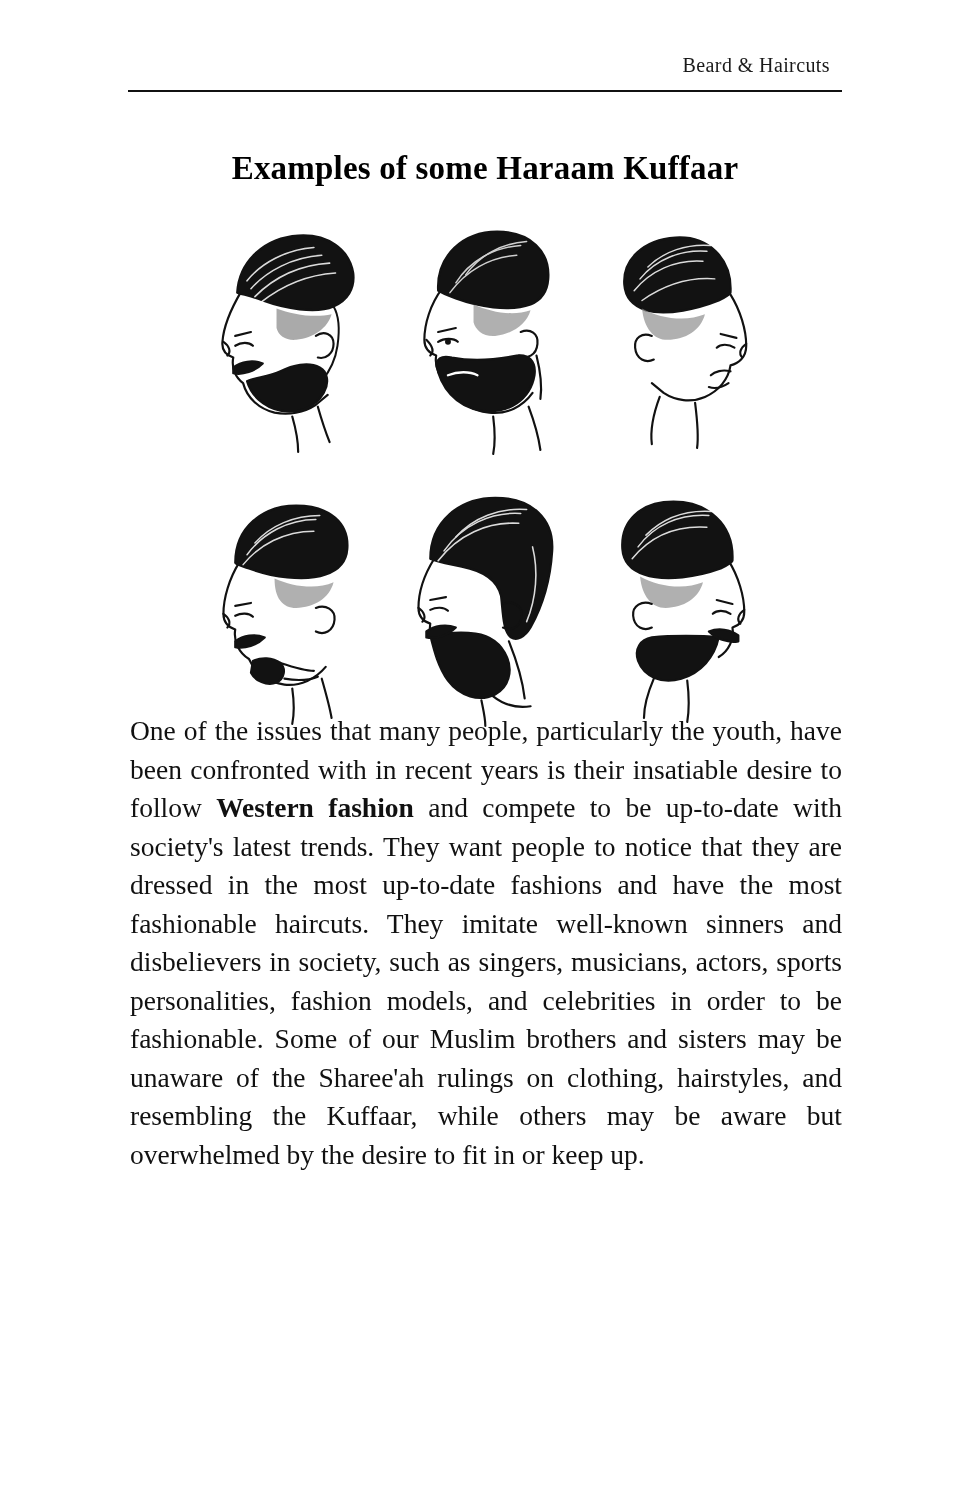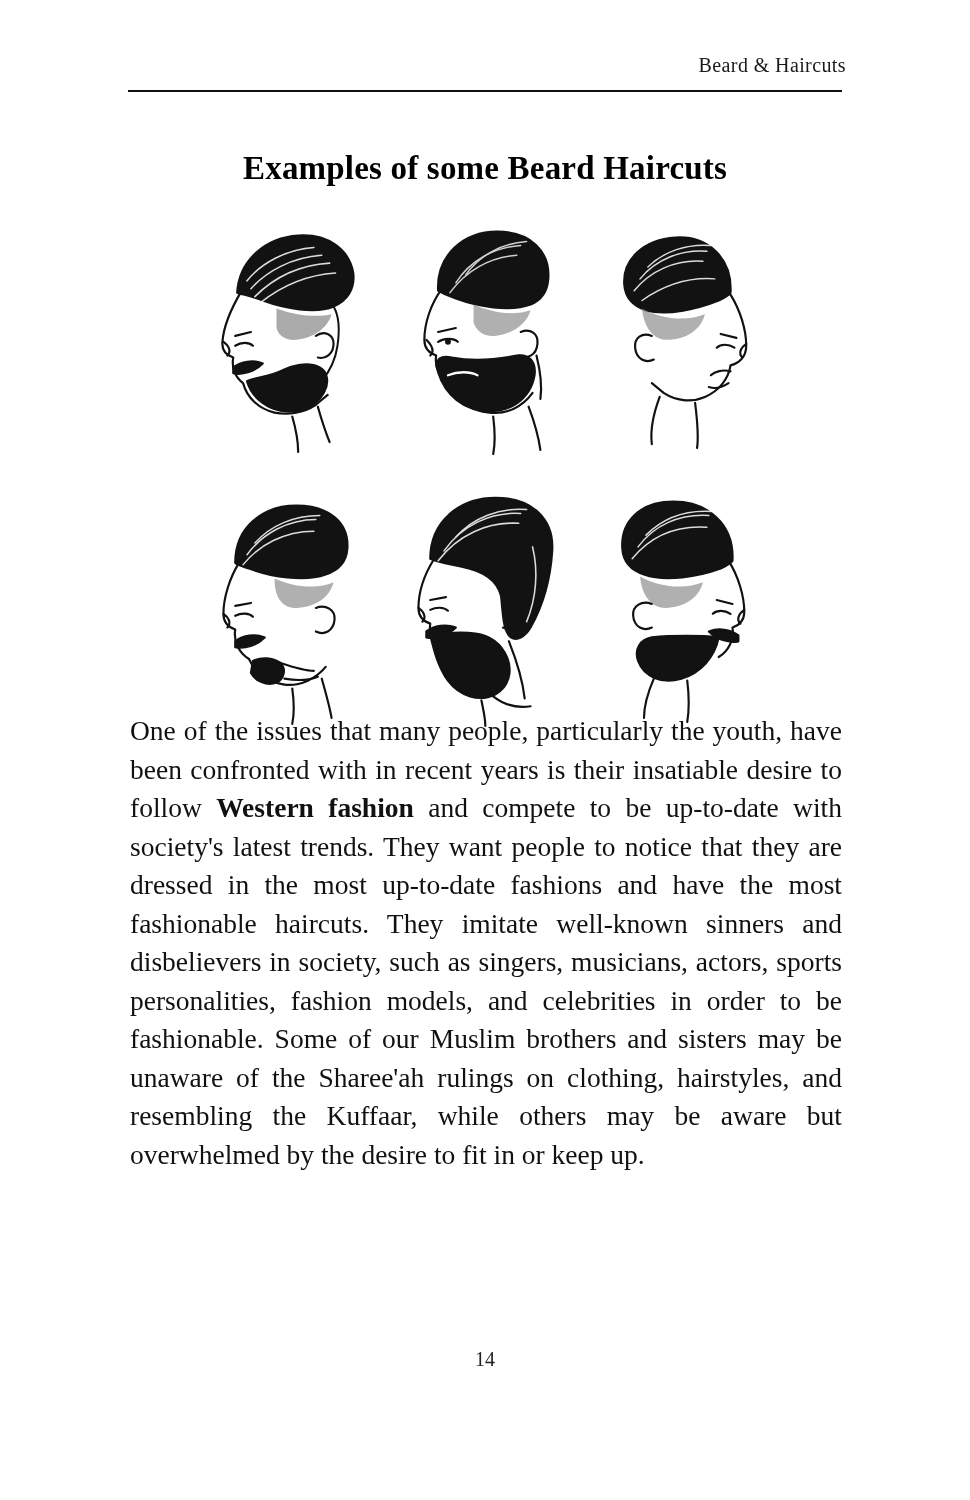--- a/index.html
+++ b/index.html
@@ -18,21 +18,21 @@
   .page {
     position: absolute;
     left: 0; top: 0;
     width: 970px;
     height: 1500px;
     background: #ffffff;
   }
   
   .header {
     position: absolute;
-    left: 132px;
+    left: 116px;
     top: 54px;
     width: 714px;
     text-align: right;
     font-family: "Liberation Serif", serif;
     font-size: 20px;
     letter-spacing: 0.4px;
     color: #1a1a1a;
   }
   .header-rule {
     position: absolute;
@@ -105,21 +105,21 @@
   }
 </style>
 </head>
 <body>
 
 <div class="page">
 
   <div class="header">Beard &amp; Haircuts</div>
   <div class="header-rule"></div>
 
-  <h1 class="title">Examples of some Beard Haircuts</h1>
+  <h1 class="title">Examples of some Haraam Kuffaar</h1>
 
   <div class="figure">
     <div class="figure-grid">
 
       <div class="head-cell">
         <svg viewBox="0 0 200 270" xmlns="http://www.w3.org/2000/svg" aria-hidden="true">
           <g fill="none" stroke="#111" stroke-width="2.2" stroke-linejoin="round" stroke-linecap="round">
 
             <path d="M52 95 C42 112 34 132 33 146 C32 156 38 160 44 162 C42 172 46 182 54 188
                      C58 203 70 214 86 218 C100 221 116 218 128 210 L140 200"></path>
@@ -323,15 +323,14 @@
         </svg>
       </div>
 
     </div>
   </div>
 
   <div class="body-text">
     <span>One of the issues that many people, particularly the youth, have been confronted with in recent years is their insatiable desire to follow </span><b>Western fashion</b><span> and compete to be up-to-date with society's latest trends. They want people to notice that they are dressed in the most up-to-date fashions and have the most fashionable haircuts. They imitate well-known sinners and disbelievers in society, such as singers, musicians, actors, sports personalities, fashion models, and celebrities in order to be fashionable. Some of our Muslim brothers and sisters may be unaware of the Sharee'ah rulings on clothing, hairstyles, and resembling the Kuffaar, while others may be aware but overwhelmed by the desire to fit in or keep up.</span>
   </div>
 
-  <div class="folio">14</div>
 
 </div>
 
 </body></html>

